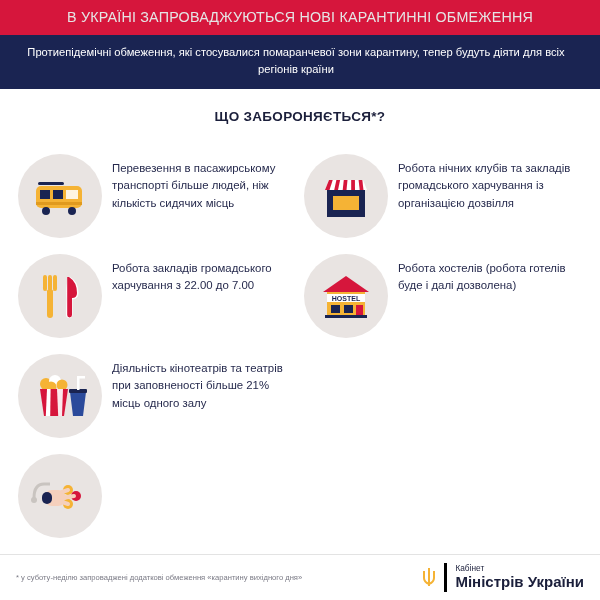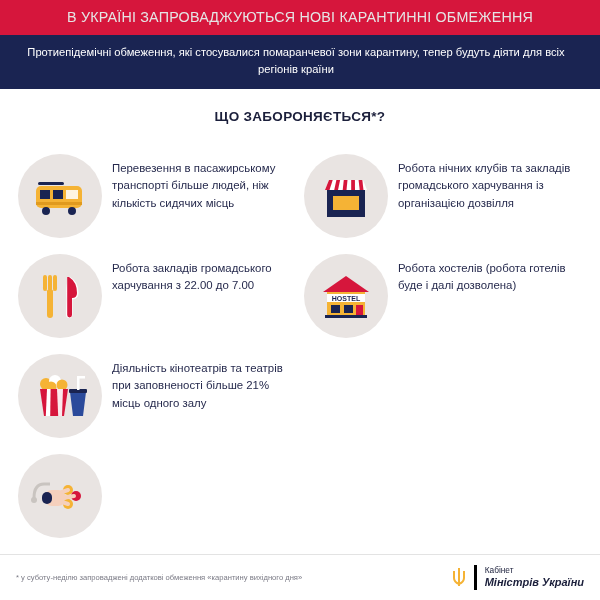--- a/index.html
+++ b/index.html
@@ -111,24 +111,23 @@
   .brand-text {
     border-left: 3px solid #000000;
     padding-left: 8px;
     line-height: 1.25;
   }
   .brand-line1 {
     font-size: 8.3px;
     color: #1b1f3b;
   }
   .brand-line2 {
-    font-size: 11px;
+    font-size: 15px;
     font-weight: bold;
     color: #1b1f3b;
-    font-style: italic;
   }
 </style>
 </head>
 <body>
 
 <div class="page">
 
   <div class="header-title">В УКРАЇНІ ЗАПРОВАДЖУЮТЬСЯ НОВІ КАРАНТИННІ ОБМЕЖЕННЯ</div>
   <div class="header-sub">Протиепідемічні обмеження, які стосувалися помаранчевої зони карантину, тепер будуть діяти для всіх регіонів країни</div>
 

